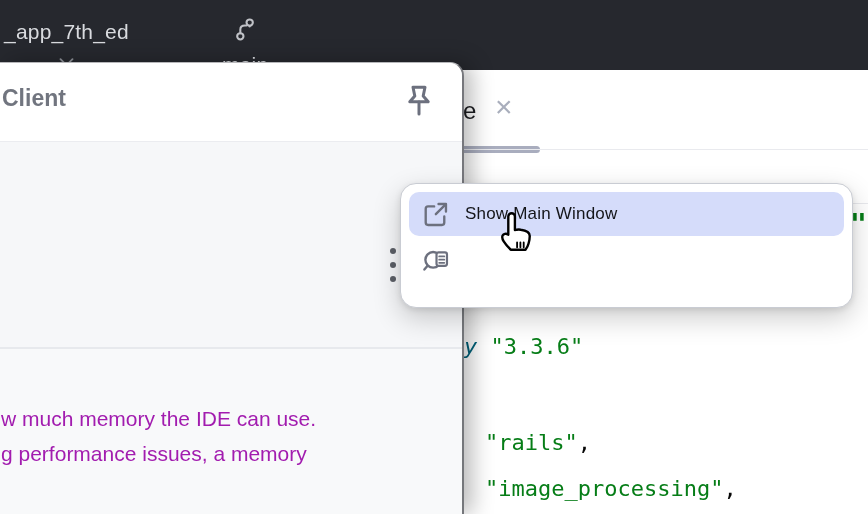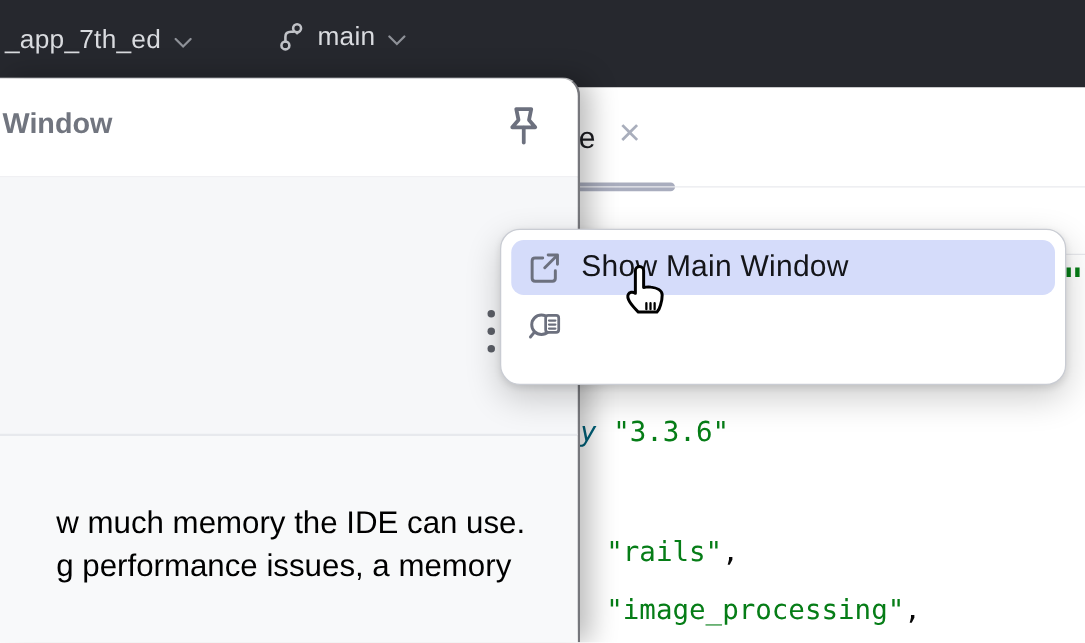--- a/index.html
+++ b/index.html
@@ -10,21 +10,21 @@
   }
   .mono { font-family:"DejaVu Sans Mono","Liberation Mono",monospace; }
 
   
   .titlebar {
     position:absolute; left:0; top:0; width:868px; height:70px;
     background:#26282e; z-index:1;
   }
   .project-widget, .branch-widget {
     position:absolute; display:flex; align-items:center; gap:10px;
-    color:#d9dbdf; font-size:21px; letter-spacing:.2px; cursor:default;
+    color:#d9dbdf; font-size:21px; letter-spacing:.2px; cursor:default;flex-direction:column;
   }
   .project-widget { left:4px; top:20px; }
   .branch-widget { left:222px; top:17px; }
   .chevron-dn { margin-top:4px; }
 
   
   .editor {
     position:absolute; left:462px; top:70px; width:406px; height:444px;
     background:#ffffff; z-index:2;
   }
@@ -65,35 +65,35 @@
   .kebab-btn { position:absolute; left:385px; top:102px; width:16px; height:42px; cursor:default; }
   .kebab-btn i { position:absolute; left:5px; width:6px; height:6px; border-radius:50%; background:#5c5f67; }
   .kebab-btn i:nth-child(1){ top:4px; } .kebab-btn i:nth-child(2){ top:18px; } .kebab-btn i:nth-child(3){ top:32px; }
   .settings-tab-label { position:absolute; left:0; top:244px; font-size:23px; color:#17181c; }
   .settings-tab-underline {
     position:absolute; left:0; top:278px; width:104px; height:7px;
     background:#a8acbb; border-radius:0 4px 4px 0;
   }
   .details-divider-2 { position:absolute; left:0; top:284px; width:100%; height:2px; background:#e7e9ed; }
   .details-bottom { position:absolute; left:0; top:286px; width:100%; height:166px; background:#f8f9fa; }
-  .details-body { position:absolute; left:1px; top:52px; font-size:25px; line-height:35px; color:#000000; white-space:nowrap;margin-left:44px; }
+  .details-body { position:absolute; left:1px; top:52px; font-size:21px; line-height:35px; color:#a21caf; white-space:nowrap; }
 
   
   .popup-menu {
     position:absolute; left:400px; top:183px; width:453px; height:125px;
     background:#ffffff; border:1px solid #c9ccd3; border-radius:16px;
     box-shadow:0 10px 28px rgba(0,0,0,.2), 0 2px 6px rgba(0,0,0,.1);
     padding:8px; z-index:5;
   }
   .menu-item {
     height:44px; border-radius:10px; display:flex; align-items:center;
     padding-left:13px; gap:16px; cursor:default;
   }
   .menu-item.selected { background:#d5dcfa; margin-bottom:3px; }
-  .menu-item .label { font-size:24px; color:#141519; letter-spacing:.2px; white-space:nowrap; }
+  .menu-item .label { font-size:17px; color:#141519; letter-spacing:.2px; white-space:nowrap; }
   .menu-icon { width:27px; height:27px; flex:0 0 auto; }
 
   
   .cursor-hand { position:absolute; left:494px; top:209px; z-index:9; }
 </style>
 </head>
 <body>
 
 <div class="titlebar">
   <div class="project-widget">
@@ -127,21 +127,21 @@
 
   <div class="code-line code-line-1 mono"><span class="tok-method">y</span><span> </span><span class="tok-string">"3.3.6"</span></div>
 
   <div class="code-line code-line-2 mono"><span class="tok-string">"rails"</span><span class="tok-plain">,</span></div>
 
   <div class="code-line code-line-3 mono"><span class="tok-string">"image_processing"</span><span class="tok-plain">,</span></div>
 </div>
 
 <div class="details-panel">
   <div class="details-header">
-    <span class="details-title">Window</span>
+    <span class="details-title">Client</span>
     <svg class="pin-btn" viewBox="0 0 16 18">
       <path d="M5 1.6h6l-.9 4.4 2.5 2.9h-9.2l2.5-2.9z" fill="none" stroke="#6c707e" stroke-width="1.5" stroke-linejoin="round"></path>
       <path d="M8 9v6" fill="none" stroke="#6c707e" stroke-width="1.5" stroke-linecap="round"></path>
     </svg>
   </div>
   <div class="details-divider-1"></div>
 
   <div class="details-middle">
     <div class="kebab-btn">
         <i></i>

